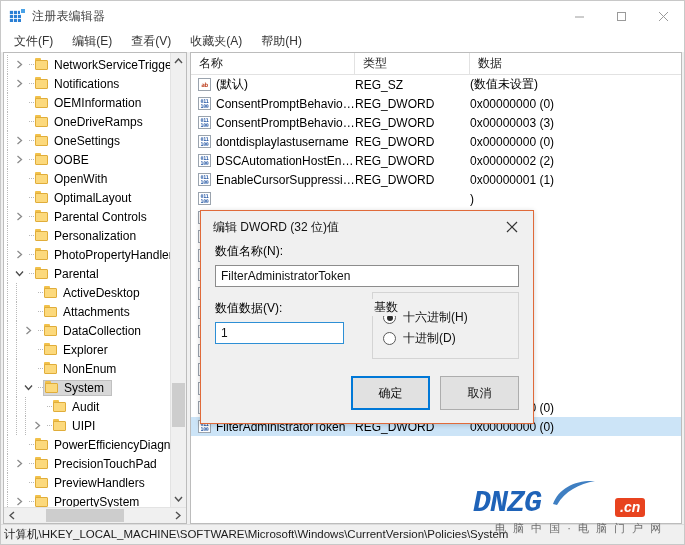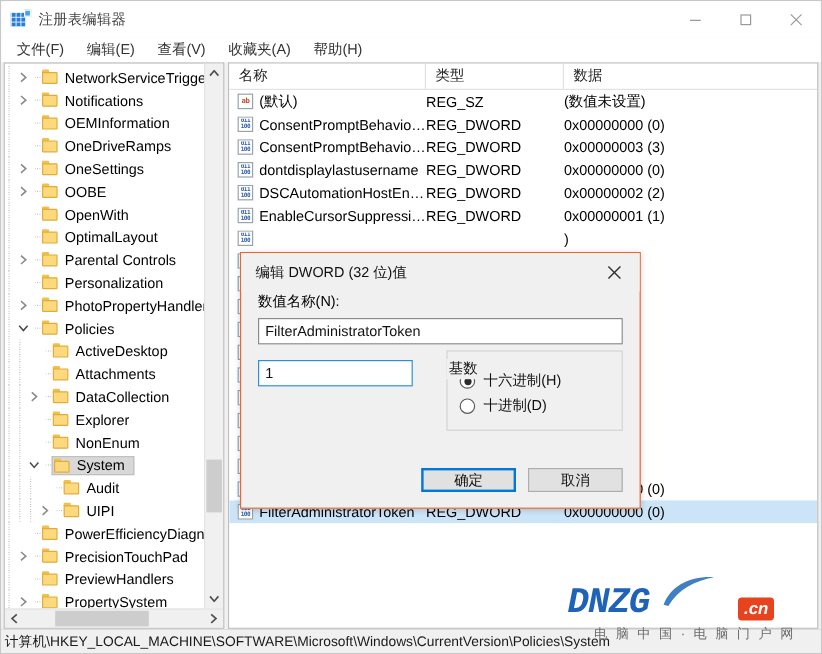--- a/index.html
+++ b/index.html
@@ -228,21 +228,21 @@
     margin-right:7px;background:#fff;box-sizing:border-box;position:relative;
   }
   .rbox.on::after{
     content:"";position:absolute;left:2.5px;top:2.5px;width:6px;height:6px;
     border-radius:50%;background:#2b2b2b;
   }
   .dlg-btns{
     position:absolute;right:14px;bottom:13px;display:flex;
   }
   .btn{
-    width:79px;height:20px;background:#e1e1e1;border:1px solid #adadad;
+    width:79px;height:34px;background:#e1e1e1;border:1px solid #adadad;
     box-sizing:border-box;font-size:12px;color:#111;
     display:flex;align-items:center;justify-content:center;
   }
   .btn.default{border:2px solid #0078d7;background:#e1e1e1;}
   .btn + .btn{margin-left:10px;}
   
   .watermark{
     position:absolute;right:6px;bottom:2px;width:215px;height:62px;
     z-index:60;pointer-events:none;
   }
@@ -451,21 +451,21 @@
               <span class="chev">
                 <svg width="9" height="7" viewBox="0 0 9 7">
                   <polyline points="1,1.5 4.5,5.5 8,1.5" fill="none" stroke="#4a4a4a" stroke-width="1.3"></polyline>
                 </svg>
               </span>
               <span class="dotted"></span>
               <span class="folder">
                 <span class="tab"></span>
                 <span class="bodyf"></span>
               </span>
-              <span class="tlabel">Policies</span>
+              <span class="tlabel">Parental</span>
             </div>
             <div class="tnode">
               <span class="vline"></span>
               <span class="vline"></span>
               <span class="chev"></span>
               <span class="dotted"></span>
               <span class="folder">
                 <span class="tab"></span>
                 <span class="bodyf"></span>
               </span>
@@ -521,21 +521,21 @@
             </div>
             <div class="tnode">
               <span class="vline"></span>
               <span class="vline"></span>
               <span class="chev">
                 <svg width="9" height="7" viewBox="0 0 9 7">
                   <polyline points="1,1.5 4.5,5.5 8,1.5" fill="none" stroke="#4a4a4a" stroke-width="1.3"></polyline>
                 </svg>
               </span>
               <span class="dotted"></span>
-              <span class="sel" style="display:flex;align-items:flex-end;">
+              <span class="sel" style="display:flex;align-items:flex-start;">
                 <span class="folder">
                   <span class="tab"></span>
                   <span class="bodyf"></span>
                 </span>
                 <span class="tlabel">System</span>
               </span>
             </div>
             <div class="tnode">
               <span class="vline"></span>
               <span class="vline"></span>
@@ -851,20 +851,21 @@
               <line x1="11" y1="1" x2="1" y2="11" stroke="#333" stroke-width="1.2"></line>
             </svg>
         </div>
       </div>
       <div class="dlg-body">
         <div class="lbl">数值名称(N):</div>
         <div class="txtbox">FilterAdministratorToken</div>
 
         <div class="row2">
           <div class="col-val">
+            <div class="lbl">数值数据(V):</div>
             <div class="txtbox focus">1</div>
           </div>
           <div class="col-base">
             <div class="grp-title">基数</div>
             <div class="group">
               <div class="radio">
                 <span class="rbox on"></span>
                 <span>十六进制(H)</span>
               </div>
               <div class="radio">

